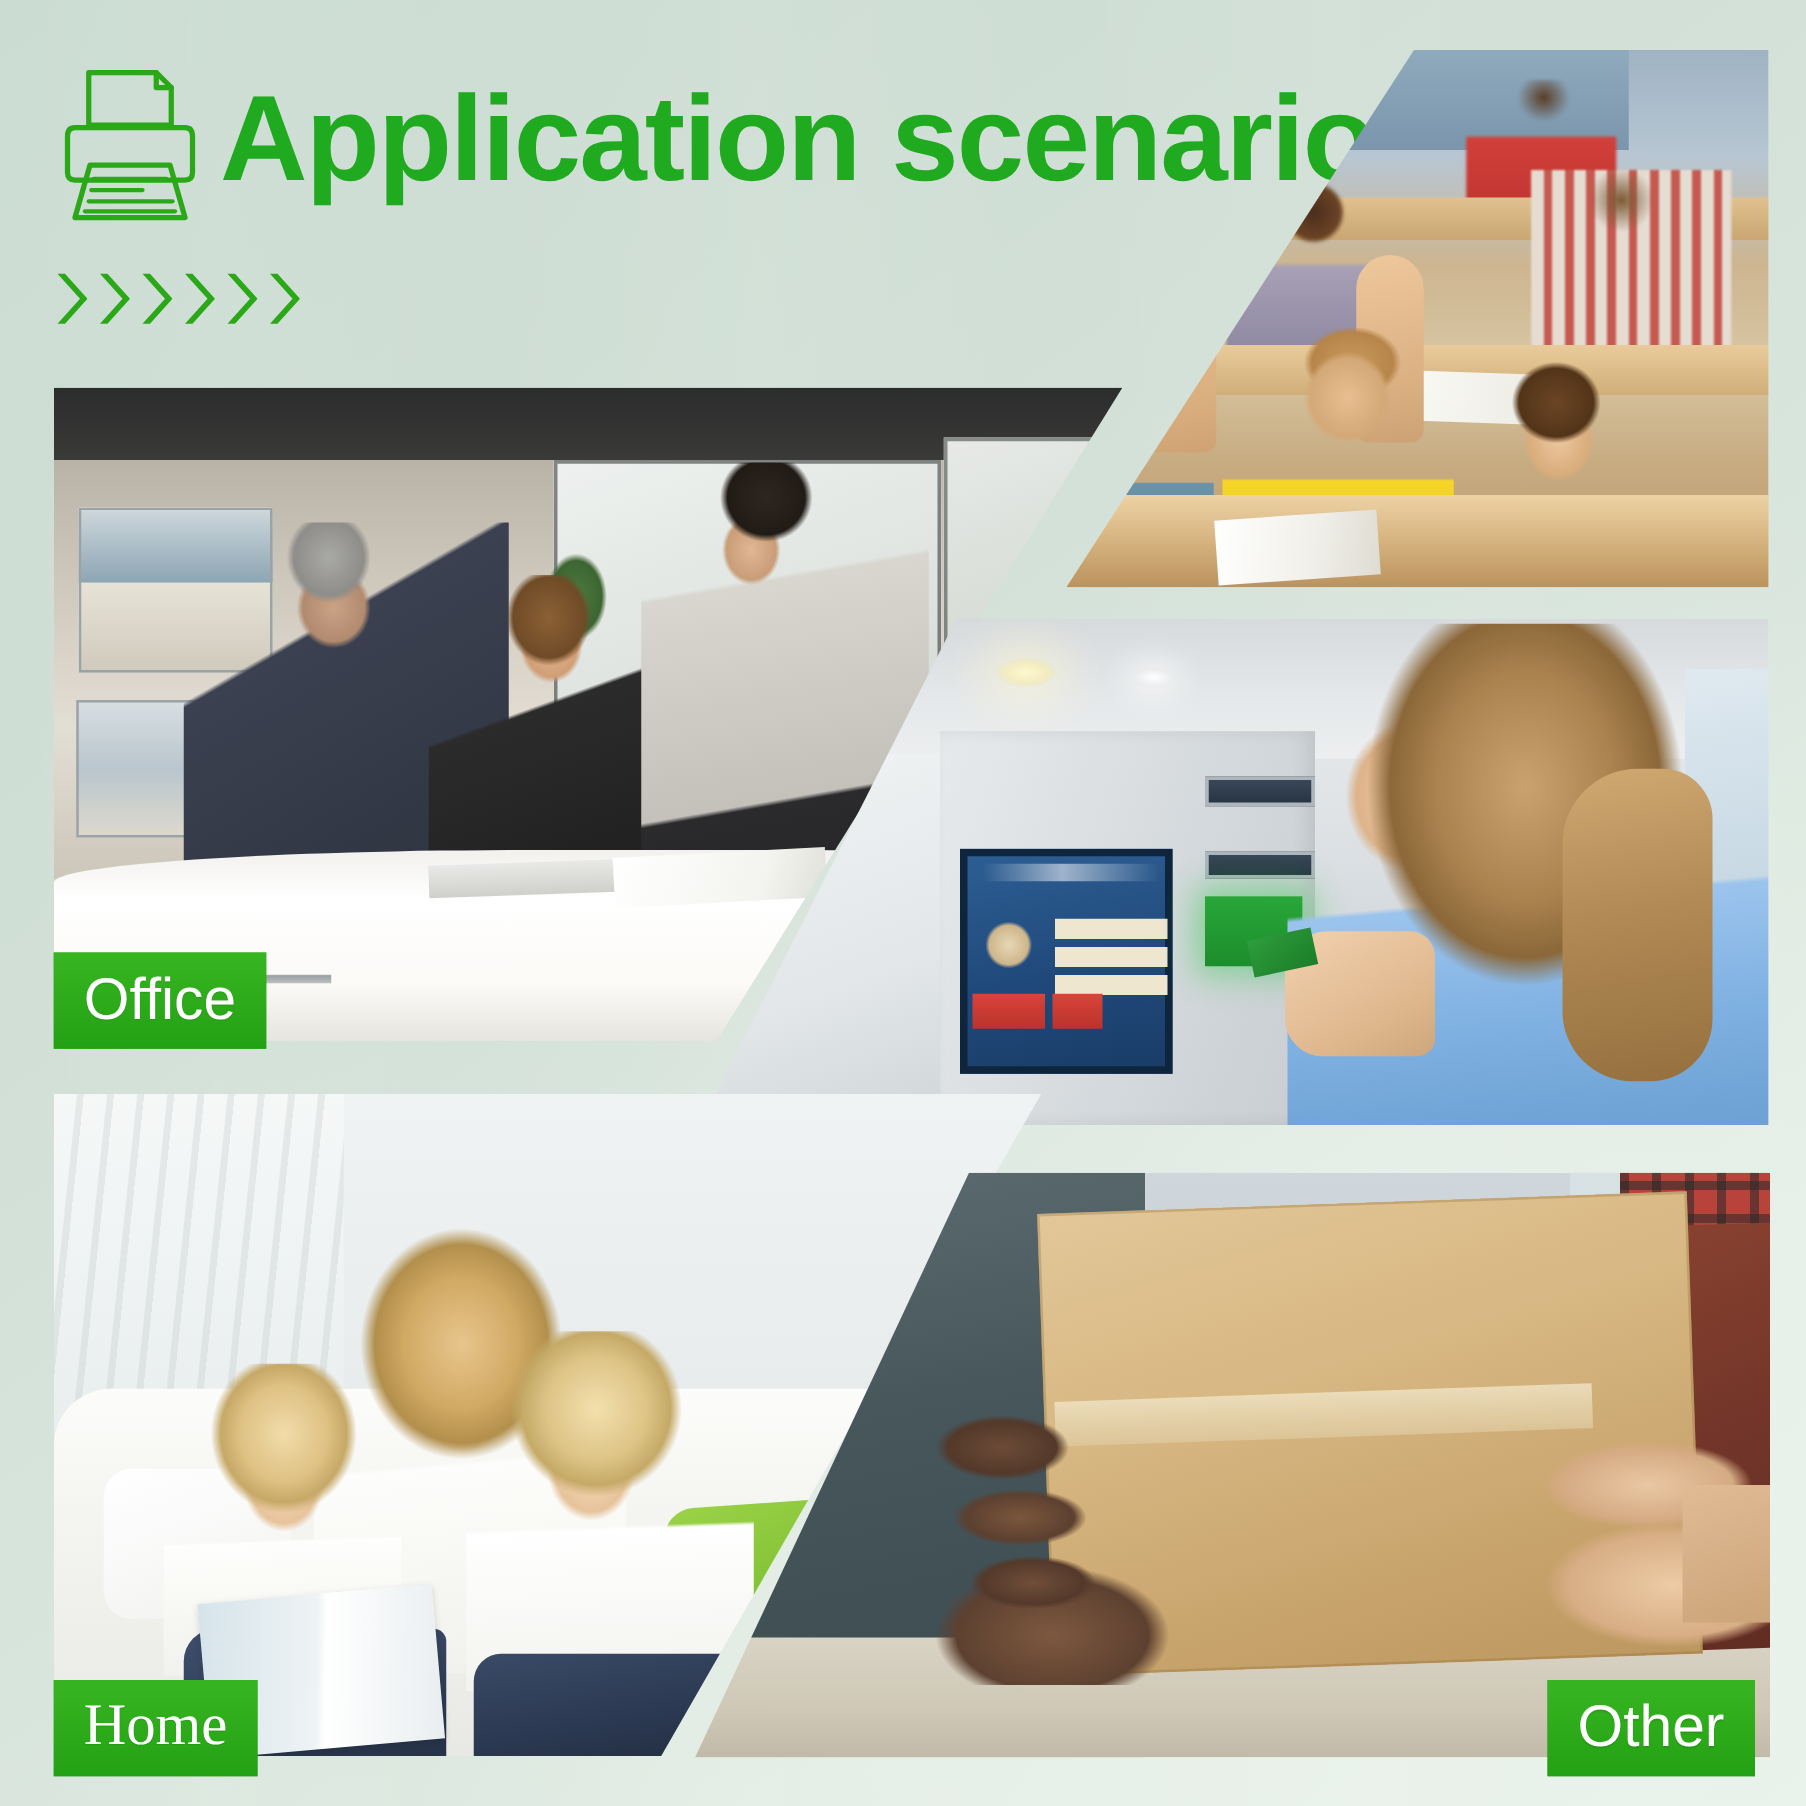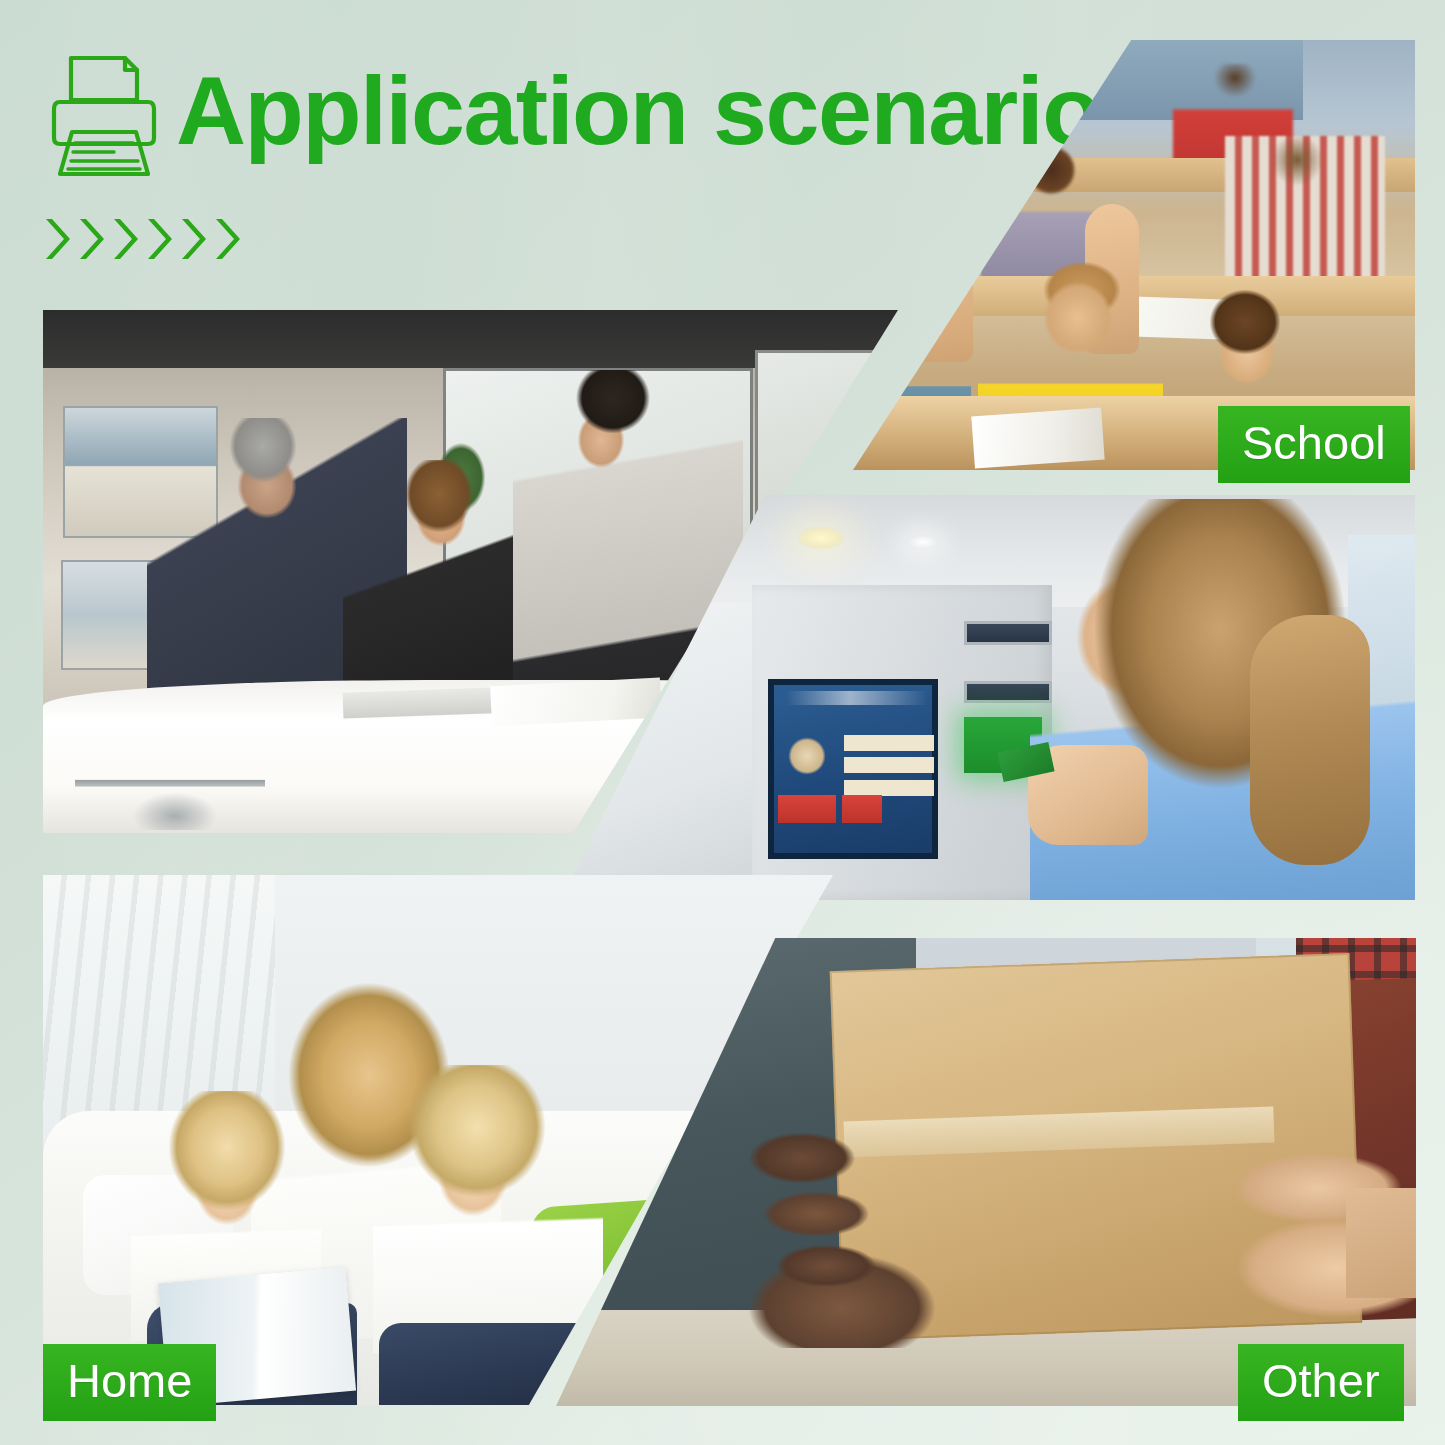--- a/index.html
+++ b/index.html
@@ -88,21 +88,21 @@
     line-height:1;
     padding:13px 24px 17px 24px;
     white-space:nowrap;
     font-family:"Liberation Sans", sans-serif;
     text-shadow:0 1px 1px rgba(0,0,0,0.10);
     z-index:6;
   }
   #badge-office { left:43px;   top:762px;  }
   #badge-school { left:1218px; top:406px;  }
   #badge-bank   { left:1243px; top:841px;  }
-  #badge-home   { left:43px;   top:1344px; }
+  #badge-home   { left:43px;   top:1344px;font-family:Liberation Serif, serif; }
   #badge-other  { left:1238px; top:1344px; }
 
   
 
   
   #ph-office {
     background:
       
       radial-gradient(ellipse 90px 120px at 580px 130px, #2f2720 0%, #241d18 60%, rgba(0,0,0,0) 72%),
       linear-gradient(180deg, rgba(0,0,0,0) 0%, rgba(0,0,0,0) 100%),
@@ -664,17 +664,17 @@
       <div class="t-ground"></div>
       <div class="t-box-side"></div>
       <div class="t-box"></div>
       <div class="t-box-flap"></div>
       <div class="t-hand-dark"></div>
       <div class="t-hand-light"></div>
       <div class="t-wrist"></div>
     </div>
   </div>
 
-  <div class="badge" id="badge-school">School</div>
+  <div class="badge" id="badge-office">Office</div>
   <div class="badge" id="badge-home">Home</div>
   <div class="badge" id="badge-other">Other</div>
 
 </div>
 
 </body></html>

